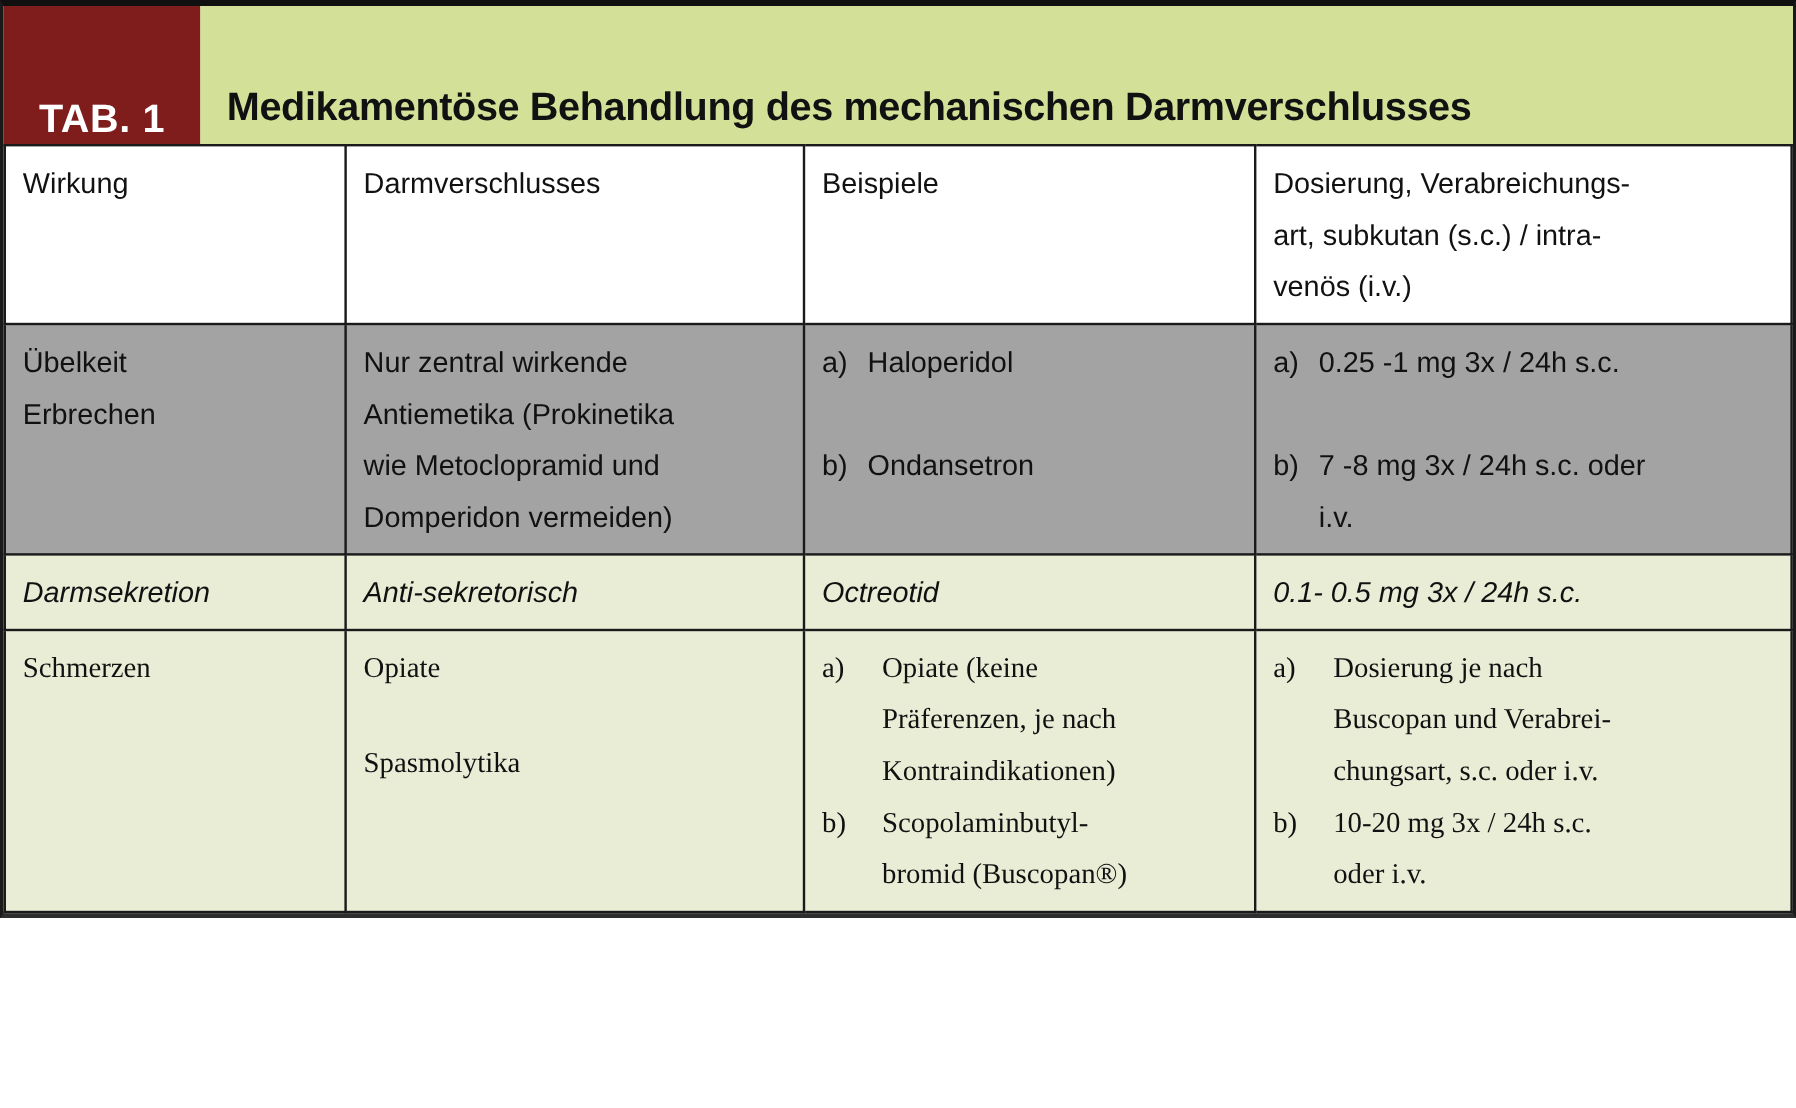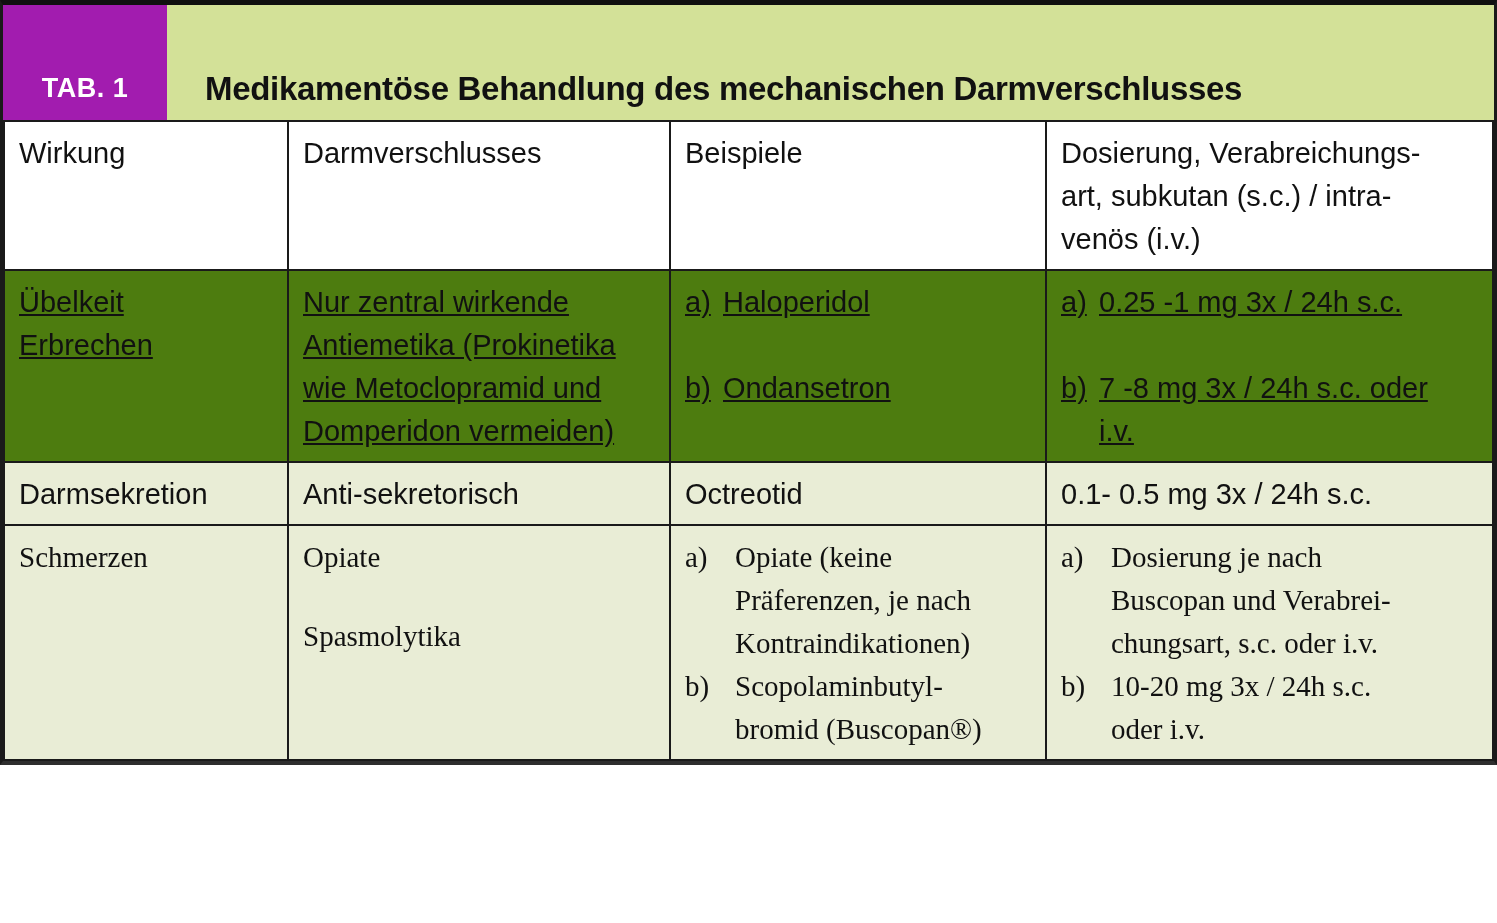--- a/index.html
+++ b/index.html
@@ -15,70 +15,69 @@
     border-left: 3px solid #1a1a1a;
     border-right: 3px solid #1a1a1a;
     border-top: 5px solid #101010;
     border-bottom: 4px solid #2e2e2e;
   }
 
   
   .banner { display: flex; height: 115px; }
   .tab-box {
     width: 164px; flex: 0 0 164px;
-    background: #a21caf;
+    background: #7f1d1d;
     color: #ffffff;
     font-weight: bold;
-    font-size: 27px;
+    font-size: 33px;
     display: flex; align-items: flex-end; justify-content: center;
-    padding-bottom: 16px;
+    padding-bottom: 2px;
     letter-spacing: 0.5px;
   }
   .title-bar {
     flex: 1;
     background: #d3e198;
     display: flex; align-items: flex-end;
     padding: 0 0 12px 22px;
   }
   .title-bar .title {
     color: #111111;
     font-weight: bold;
     font-size: 33px;
     letter-spacing: -0.3px;
-    margin-left: 16px;
   }
 
   
   table.med {
     border-collapse: collapse;
     table-layout: fixed;
     width: 100%;
     border-top: 2px solid #1a1a1a;
   }
   table.med col.c1 { width: 284px; }
   table.med col.c2 { width: 382px; }
   table.med col.c3 { width: 376px; }
 
   table.med th, table.med td {
     border: 2px solid #1a1a1a;
     vertical-align: top;
     text-align: left;
     padding: 10px 14px 8px 14px;
-    font-size: 29px;
+    font-size: 24px;
     line-height: 43px;
     font-weight: normal;
     color: #111111;
   }
   tr.head-row   { height: 143px; }
   tr.head-row th { background: #ffffff; }
   tr.row-1 { height: 190px; }
-  tr.row-2 { height: 58px; }
+  tr.row-2 { height: 58px; font-style: italic; }
   tr.row-3 { height: 99px; }
   tr.row-4 { height: 228px; font-family: Liberation Serif, serif; }
-  .bg-tint  { background: #4d7c0f; text-decoration: underline; }
+  .bg-tint  { background: #a3a3a3; }
   .bg-green { background: #e9edd6; }
 
   .pre { white-space: pre-line; }
 
   
   .li { display: flex; }
   .li .marker { flex: 0 0 38px; }
   .li-wide .marker { flex-basis: 50px; }
   .li .body { white-space: pre-line; flex: 1; }
   .gap-1 { margin-top: 43px; }

